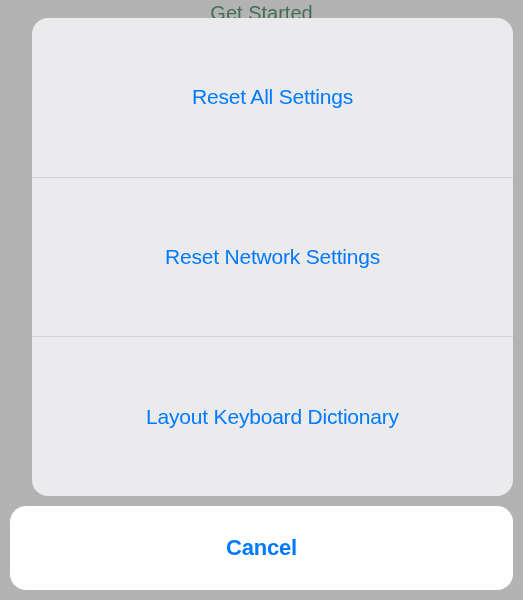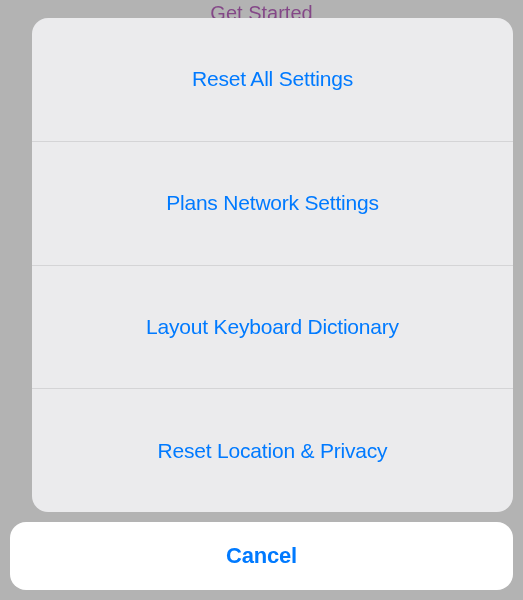--- a/index.html
+++ b/index.html
@@ -21,21 +21,21 @@
       left: 0;
       right: 0;
       bottom: 0;
       background: #b3b3b3;
     }
     .backdrop-hint {
       position: absolute;
       top: 0;
       left: 50%;
       transform: translateX(-50%);
-      color: #701a75;
+      color: #14532d;
       font-size: 20px;
       font-weight: 400;
       opacity: 0.7;
       padding-top: 2px;
     }
     .sheet-container {
       position: absolute;
       left: 10px;
       right: 10px;
       top: 18px;
@@ -64,21 +64,21 @@
       border-bottom: 1px solid #d4d4d6;
       cursor: pointer;
       letter-spacing: -0.2px;
     }
     .option-item:last-child {
       border-bottom: none;
     }
     .cancel-sheet {
       background: #ffffff;
       border-radius: 16px;
-      height: 68px;
+      height: 84px;
       display: flex;
       align-items: center;
       justify-content: center;
       color: #007aff;
       font-size: 22px;
       font-weight: 600;
       cursor: pointer;
       letter-spacing: -0.2px;
     }
   </style>
@@ -88,25 +88,22 @@
 <div class="backdrop">
   <div class="backdrop-hint">Get Started</div>
 </div>
 
 <div class="sheet-container">
   <div class="options-sheet">
     <div class="option-item">
       <span>Reset All Settings</span>
     </div>
     <div class="option-item">
-      <span>Plans Network Settings</span>
+      <span>Reset Network Settings</span>
     </div>
     <div class="option-item">
       <span>Layout Keyboard Dictionary</span>
-    </div>
-    <div class="option-item">
-      <span>Reset Location &amp; Privacy</span>
     </div>
   </div>
   <div class="cancel-sheet">
     <span>Cancel</span>
   </div>
 </div>
 
 </body></html>

